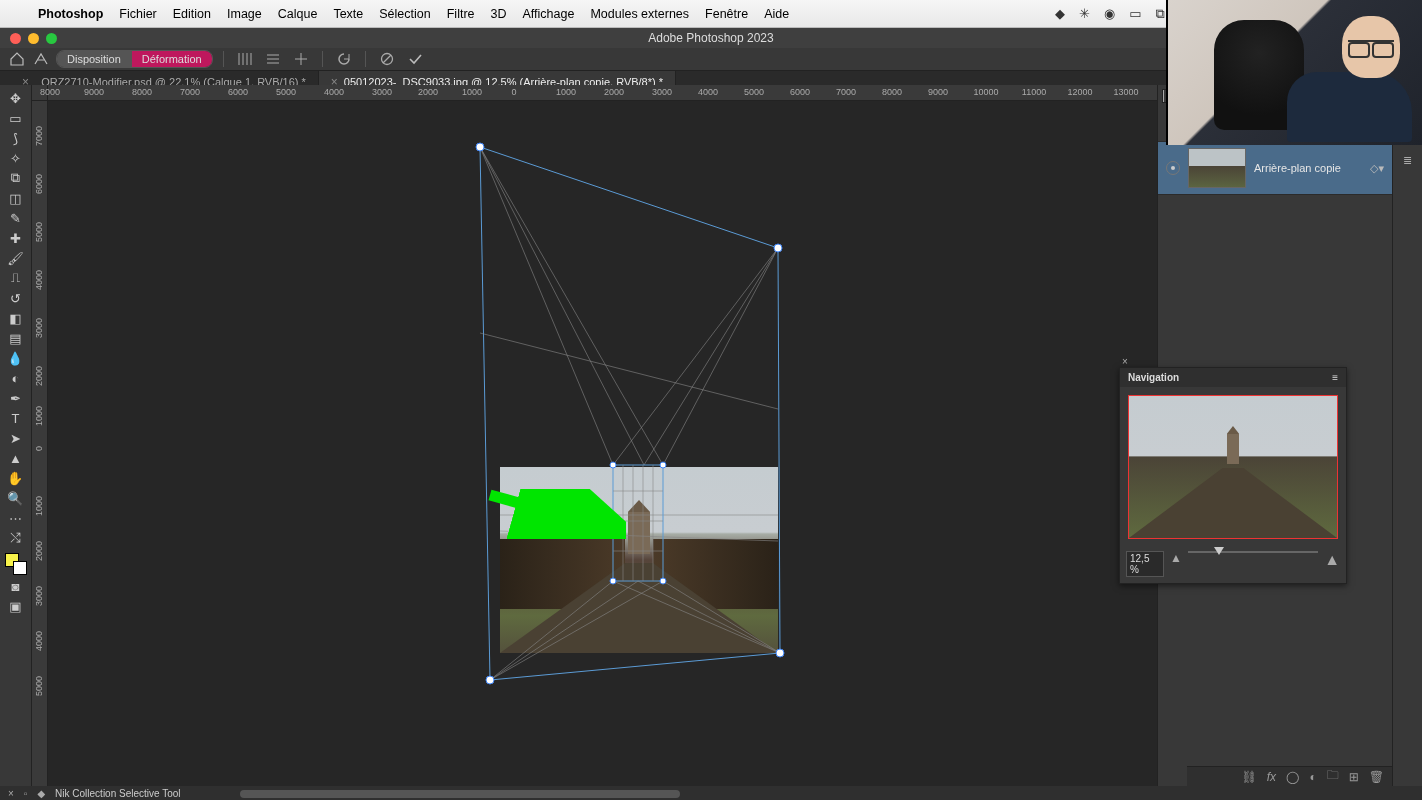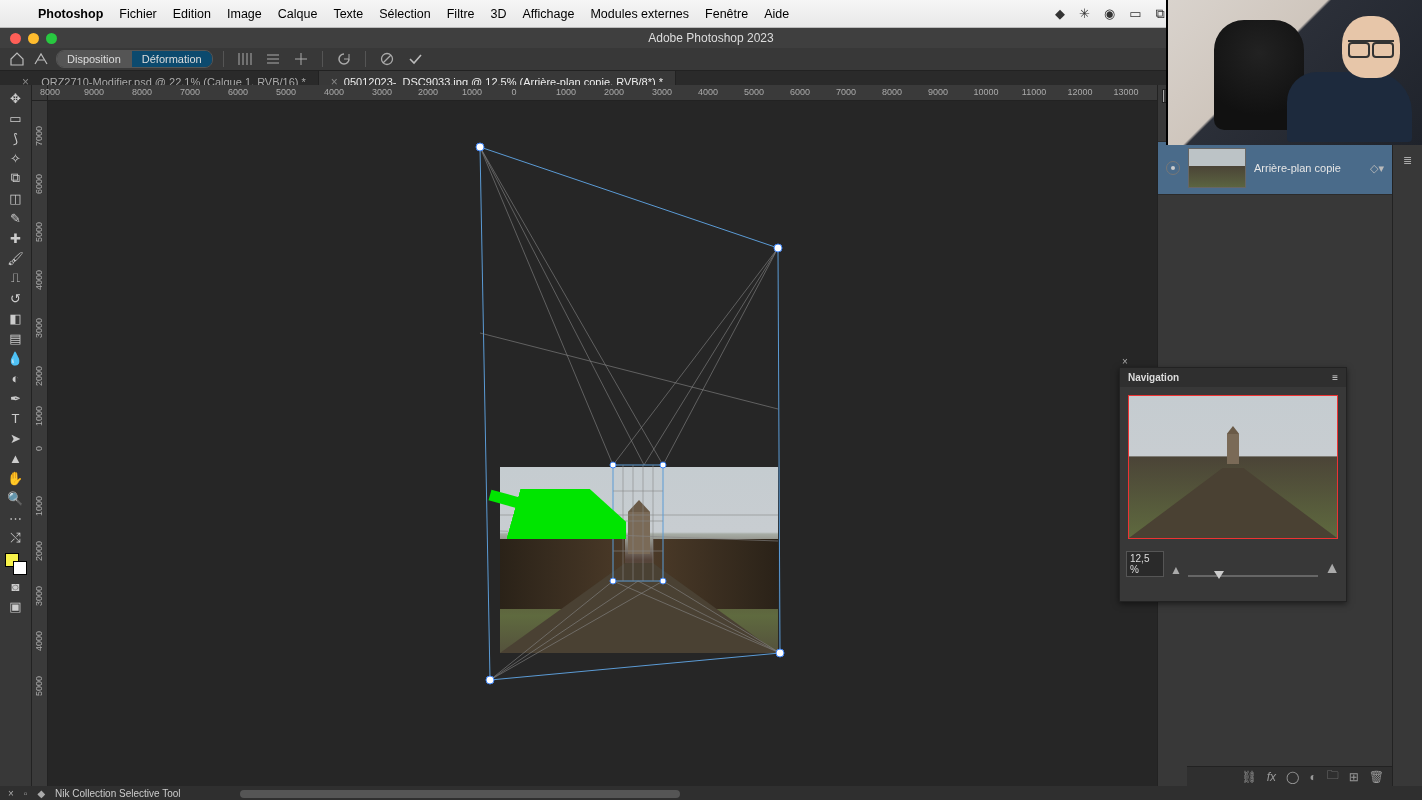--- a/index.html
+++ b/index.html
@@ -18,21 +18,21 @@
 .titlebar { height: 20px; background: #3f3f3f; display: flex; align-items: center; position: relative; }
 .traffic { display: flex; gap: 7px; padding-left: 10px; }
 .tl { width: 11px; height: 11px; border-radius: 50%; }
 .tl.red { background:#ff5f57; } .tl.yellow{background:#febc2e;} .tl.green{background:#28c840;}
 .titlebar .title { position:absolute; left:0; right:0; text-align:center; color:#ddd; font-size:12px; }
 
 
 .optbar { height: 23px; background:#383838; border-bottom:1px solid #222; display:flex; align-items:center; gap:6px; padding:0 8px; }
 .optbar .ico { width:18px; height:18px; display:flex; align-items:center; justify-content:center; color:#bbb; }
 .optbar .seg { display:flex; border:1px solid #555; border-radius:8px; overflow:hidden; }
-.optbar .seg button { background:#0c4a6e; color:#ddd; border:none; padding:2px 10px; font-size:11px; border-right:1px solid #555; }
+.optbar .seg button { background:#be185d; color:#ddd; border:none; padding:2px 10px; font-size:11px; border-right:1px solid #555; }
 .optbar .seg button:last-child{border-right:none;}
 .optbar .seg button.active{background:#555;}
 .optbar .icobtn { width:22px;height:18px;display:flex;align-items:center;justify-content:center;color:#aaa; }
 .optbar .divider { width:1px; height:16px; background:#555; margin:0 4px; }
 
 
 .doctabs { height:22px; background:#2a2a2a; display:flex; align-items:stretch; border-bottom:1px solid #1a1a1a; padding-left:10px; }
 .doctab { display:flex; align-items:center; gap:6px; padding:0 12px; color:#aaa; font-size:11px; border-right:1px solid #222; }
 .doctab.active { background:#383838; color:#eee; }
 .doctab .x { font-size:12px; color:#888; }
@@ -92,21 +92,21 @@
 .adjrow .mask { width:34px; height:22px; background:#fff; border:1px solid #666; }
 
 
 .nav-panel { position:absolute; left:1119px; top:367px; width:228px; background:#383838; border:1px solid #222; box-shadow:0 2px 6px rgba(0,0,0,.5); }
 .nav-panel .np-title { font-size:10px; font-weight:600; padding:4px 8px; background:#2f2f2f; color:#ddd; display:flex; justify-content:space-between; }
 .nav-panel .np-close { position:absolute; top:-12px; left:2px; color:#aaa; font-size:10px; }
 .nav-thumb { margin:8px; height:144px; background:linear-gradient(180deg,#c5ccd0 0%,#c8cdd1 42%,#4b4437 43%,#5f6a3f 100%); border:1px solid #e33; position:relative; }
 .nav-thumb .npath { position:absolute; left:0; right:0; bottom:0; height:70px; background:#4a4133; clip-path: polygon(45% 0,55% 0,100% 100%,0 100%); }
 .nav-thumb .nch { position:absolute; left:47%; top:38px; width:6%; height:30px; background:#7a6a57; }
 .nav-thumb .nch::before { content:""; position:absolute; top:-8px; left:0; right:0; height:8px; background:#6a5a47; clip-path:polygon(50% 0,100% 100%,0 100%); }
-.nav-slider { display:flex; align-items:flex-end; padding:4px 6px 24px; gap:6px; }
+.nav-slider { display:flex; align-items:flex-start; padding:4px 6px 6px; gap:6px; }
 .nav-slider .zoomval { width:38px; background:#2a2a2a; border:1px solid #555; color:#ddd; font-size:10px; padding:1px 3px; }
 .nav-slider .track { flex:1; height:2px; background:#666; position:relative; }
 .nav-slider .knob { position:absolute; left:20%; top:-4px; width:0; height:0; border-left:5px solid transparent; border-right:5px solid transparent; border-top:8px solid #ccc; }
 .nav-slider .mt { color:#aaa; font-size:12px; }
 
 
 .webcam { position:absolute; top:0; right:0; width:256px; height:145px; background:linear-gradient(135deg,#d9d3cd 0%, #cfc6bd 40%, #2b2f38 41%, #1f232b 100%); z-index:50; border-left:2px solid #000; }
 .webcam .chair { position:absolute; left:46px; top:20px; width:90px; height:110px; background:radial-gradient(circle at 50% 30%, #222 0%, #111 70%); border-radius:30px 30px 10px 10px; }
 .webcam .person { position:absolute; right:10px; top:14px; width:125px; height:128px; }
 .webcam .person .head { position:absolute; top:2px; right:12px; width:58px; height:62px; background:#e7c6a9; border-radius:45% 45% 40% 40%; }

